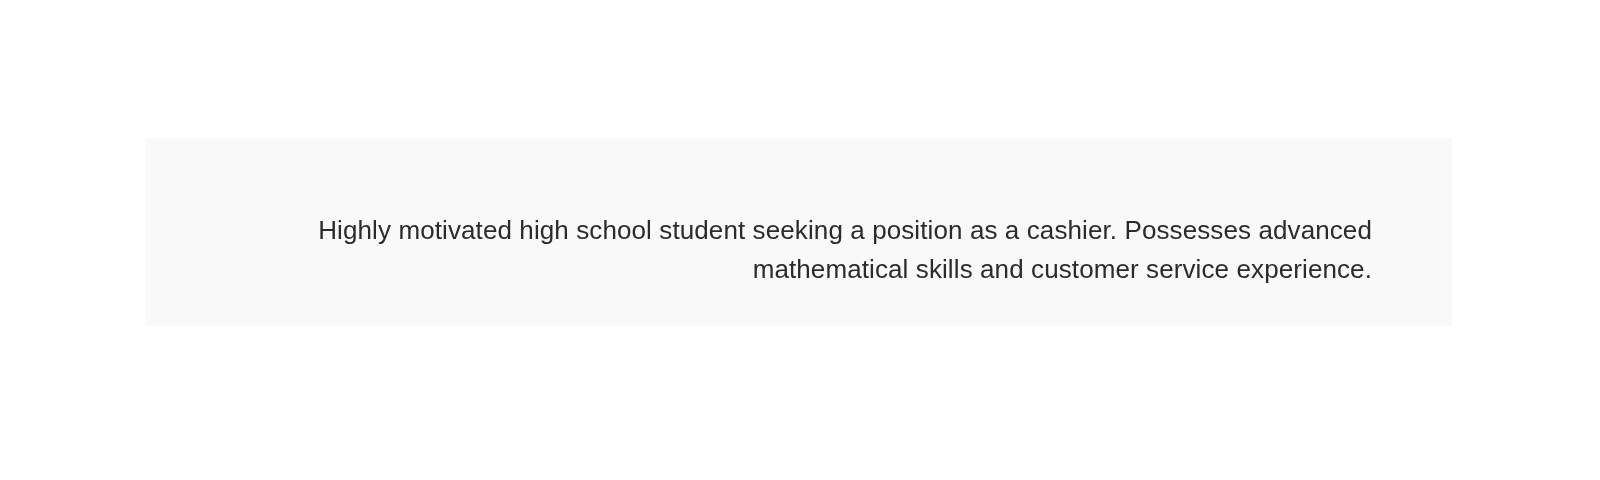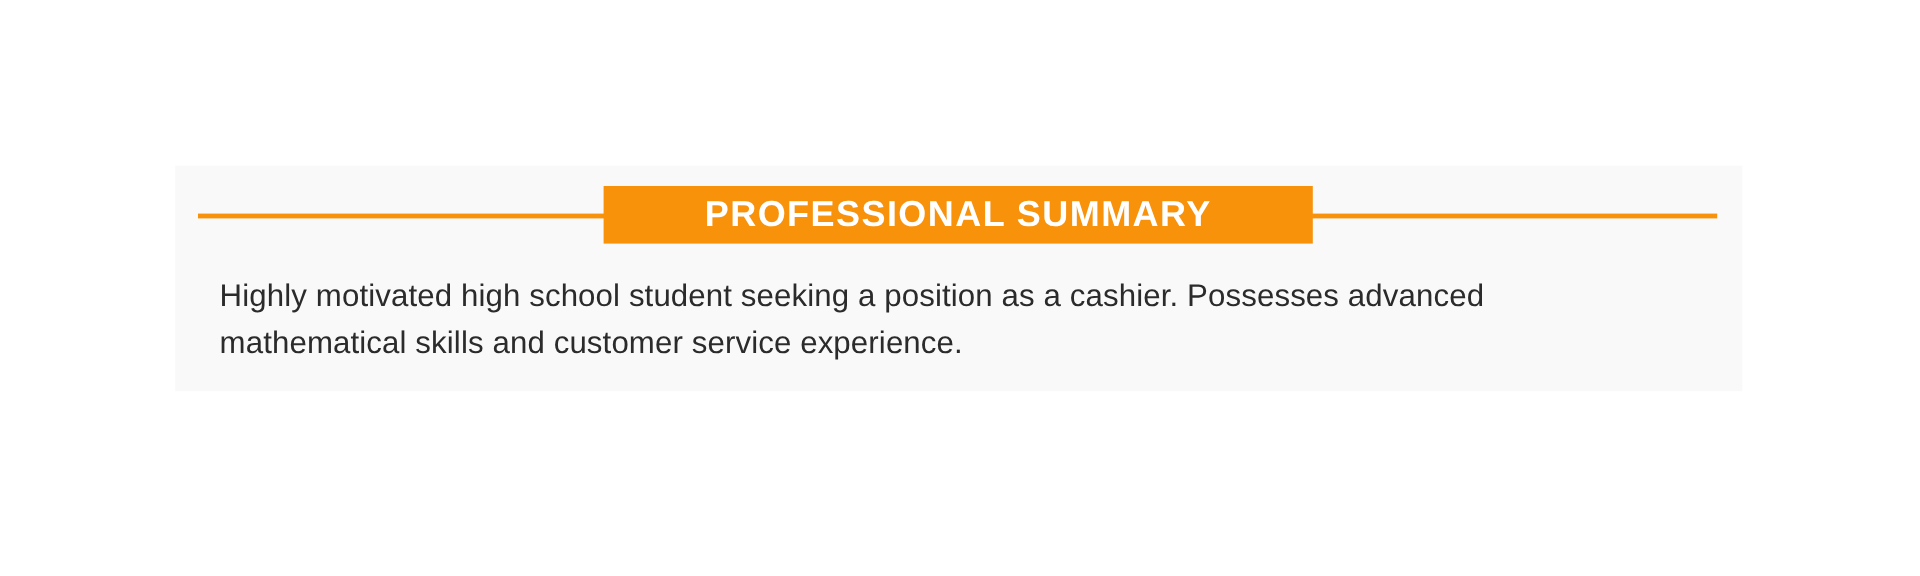--- a/index.html
+++ b/index.html
@@ -72,39 +72,32 @@
 
   
   .section-body {
     position: absolute;
     left: 21px;
     top: 73px;
     width: 1205px;
   }
 
   .summary-text {
-    margin: 16px;
+    margin: 0;
     color: #2b2b2b;
     font-family: "Liberation Sans", sans-serif;
     font-size: 26px;
     font-weight: normal;
     line-height: 39px;
     letter-spacing: 0.1px;
+    text-align: right;
   }
 </style>
 </head>
 <body>
 
 <div class="resume-section">
 
-  <div class="section-header">
-
-    <div class="header-rule"></div>
-
-    <div class="section-title-banner">
-      <span class="section-title">PROFESSIONAL SUMMARY</span>
-    </div>
-  </div>
 
   <div class="section-body">
     <p class="summary-text">Highly motivated high school student seeking a position as a cashier. Possesses advanced mathematical skills and customer service experience.</p>
   </div>
 </div>
 
 </body></html>

